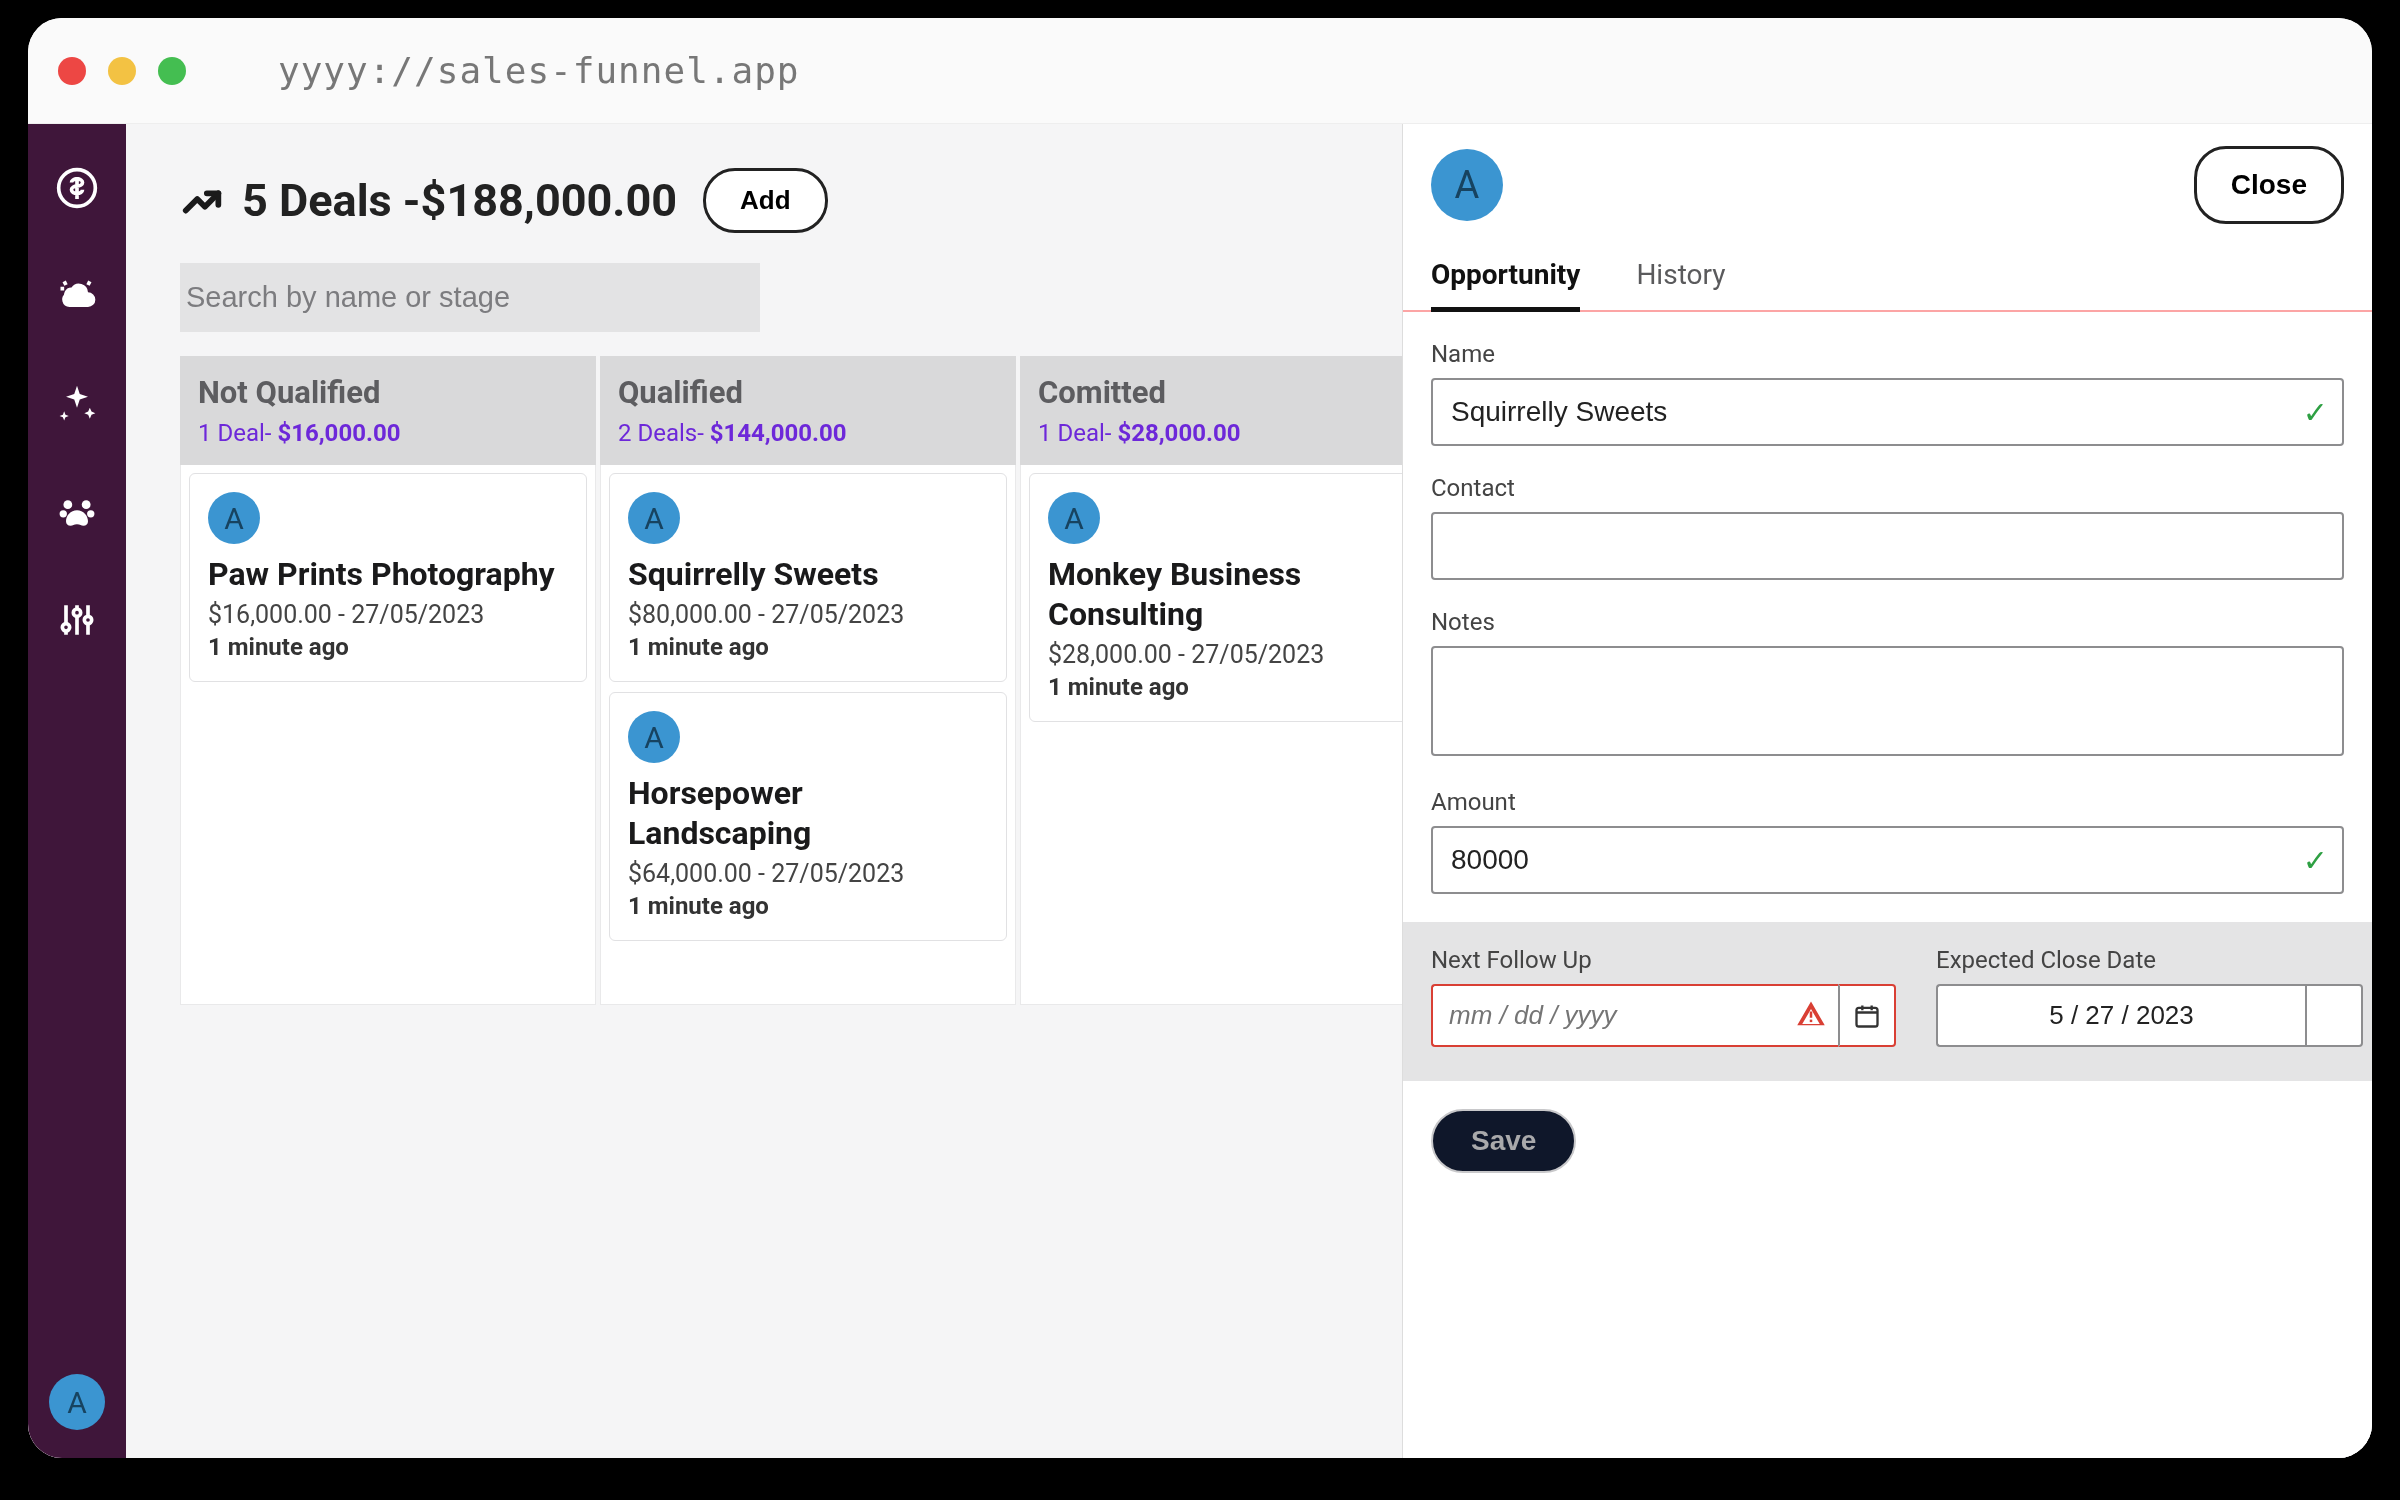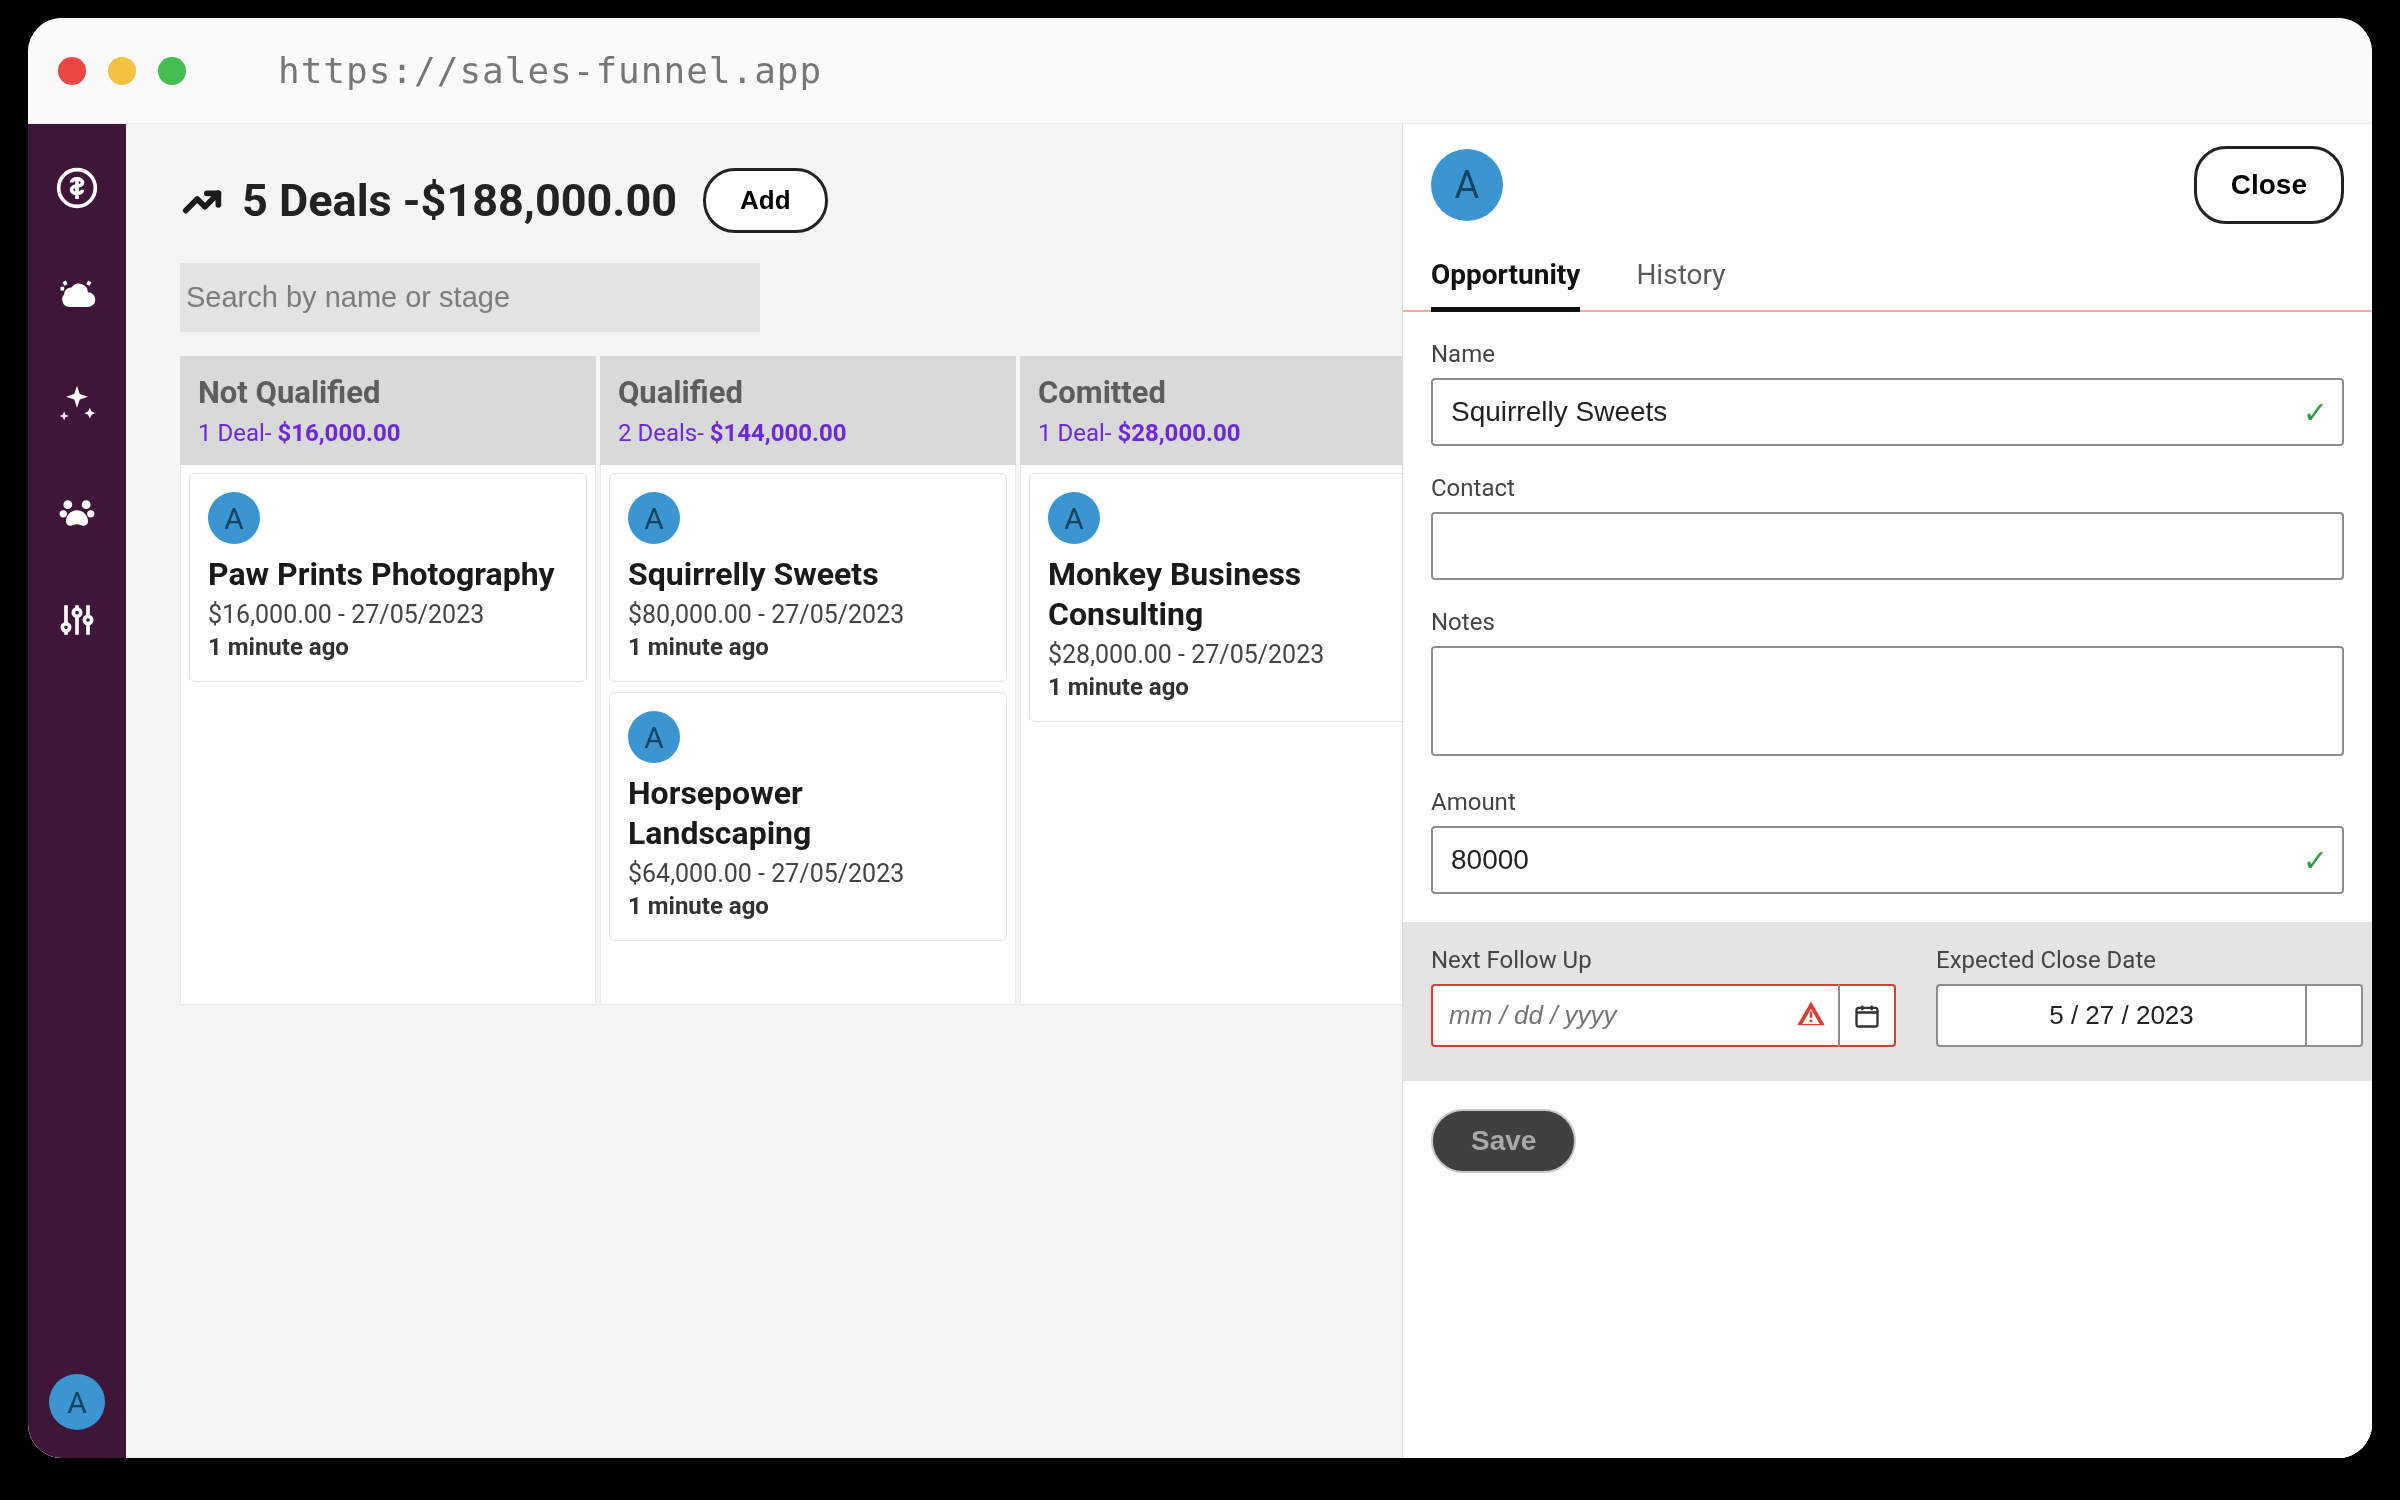--- a/index.html
+++ b/index.html
@@ -300,37 +300,37 @@
   .warn-icon svg { width: 30px; height: 30px; }
   .date-col .field-wrap { margin-bottom: 0; }
   .date-group.error .date-btn { border-color: #d93f34; border-left: 2px solid #8d8d8f; }
   .save-row {
     padding: 28px;
   }
   .save-btn {
     padding: 14px 38px;
     border-radius: 32px;
     border: 2px solid #c8c8ca;
-    background: #404040;
+    background: #0f172a;
     font-size: 28px;
     font-weight: 700;
     color: #a9a9ab;
     cursor: default;
   }
 </style>
 </head>
 <body>
 
 <div class="device-frame">
 
   <div class="browser-bar">
     <div class="traffic-light red"></div>
     <div class="traffic-light yellow"></div>
     <div class="traffic-light green"></div>
-    <div class="url">https://sales-funnel.app</div>
+    <div class="url">yyyy://sales-funnel.app</div>
   </div>
 
   <div class="app">
 
     <div class="sidebar">
       <div class="side-icon">
         <svg viewBox="0 0 24 24" fill="none" stroke="currentColor" stroke-width="2">
             <circle cx="12" cy="12" r="10"></circle>
             <path d="M12 6v12M9 9c0-1.1 1.3-2 3-2s3 .9 3 2-1.3 2-3 2-3 .9-3 2 1.3 2 3 2 3-.9 3-2"></path>
           </svg>

